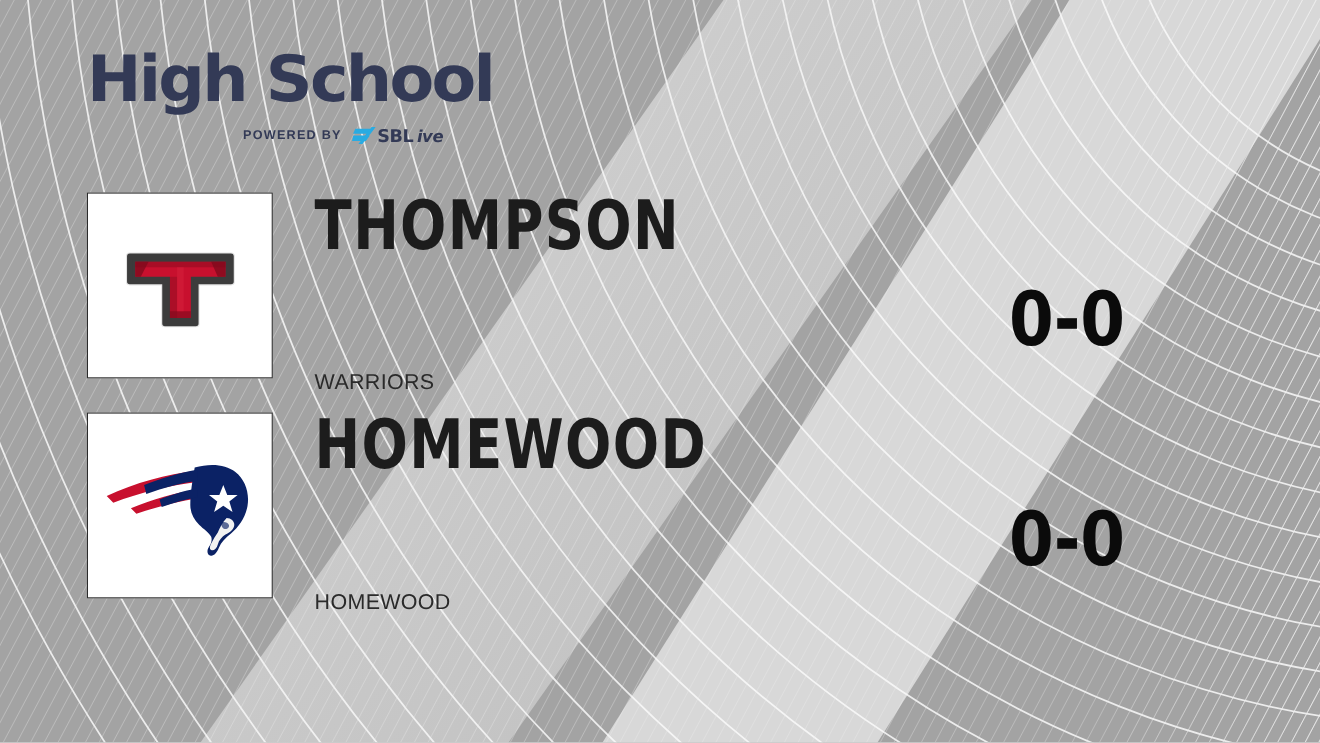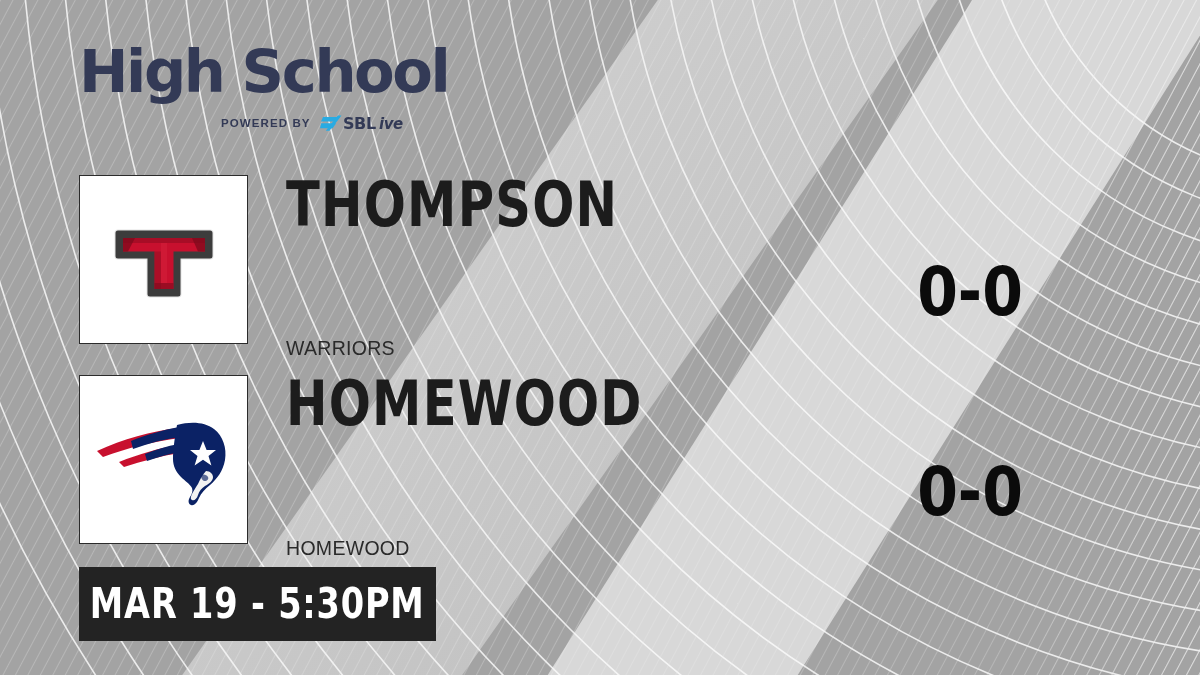--- a/index.html
+++ b/index.html
@@ -339,18 +339,15 @@
   <div class="team-name" id="team-name-home">THOMPSON</div>
   <div class="team-mascot" id="team-mascot-home">WARRIORS</div>
 
   <div class="team-name" id="team-name-away">HOMEWOOD</div>
   <div class="team-mascot" id="team-mascot-away">HOMEWOOD</div>
 
   <div class="score" id="score-home">0-0</div>
   <div class="score" id="score-away">0-0</div>
 
   <div id="banner">
-    <div id="banner-datetime">
-      <span class="banner-text">MAR 19 - 5:30PM</span>
-    </div>
   </div>
 
 </div>
 
 </body></html>

